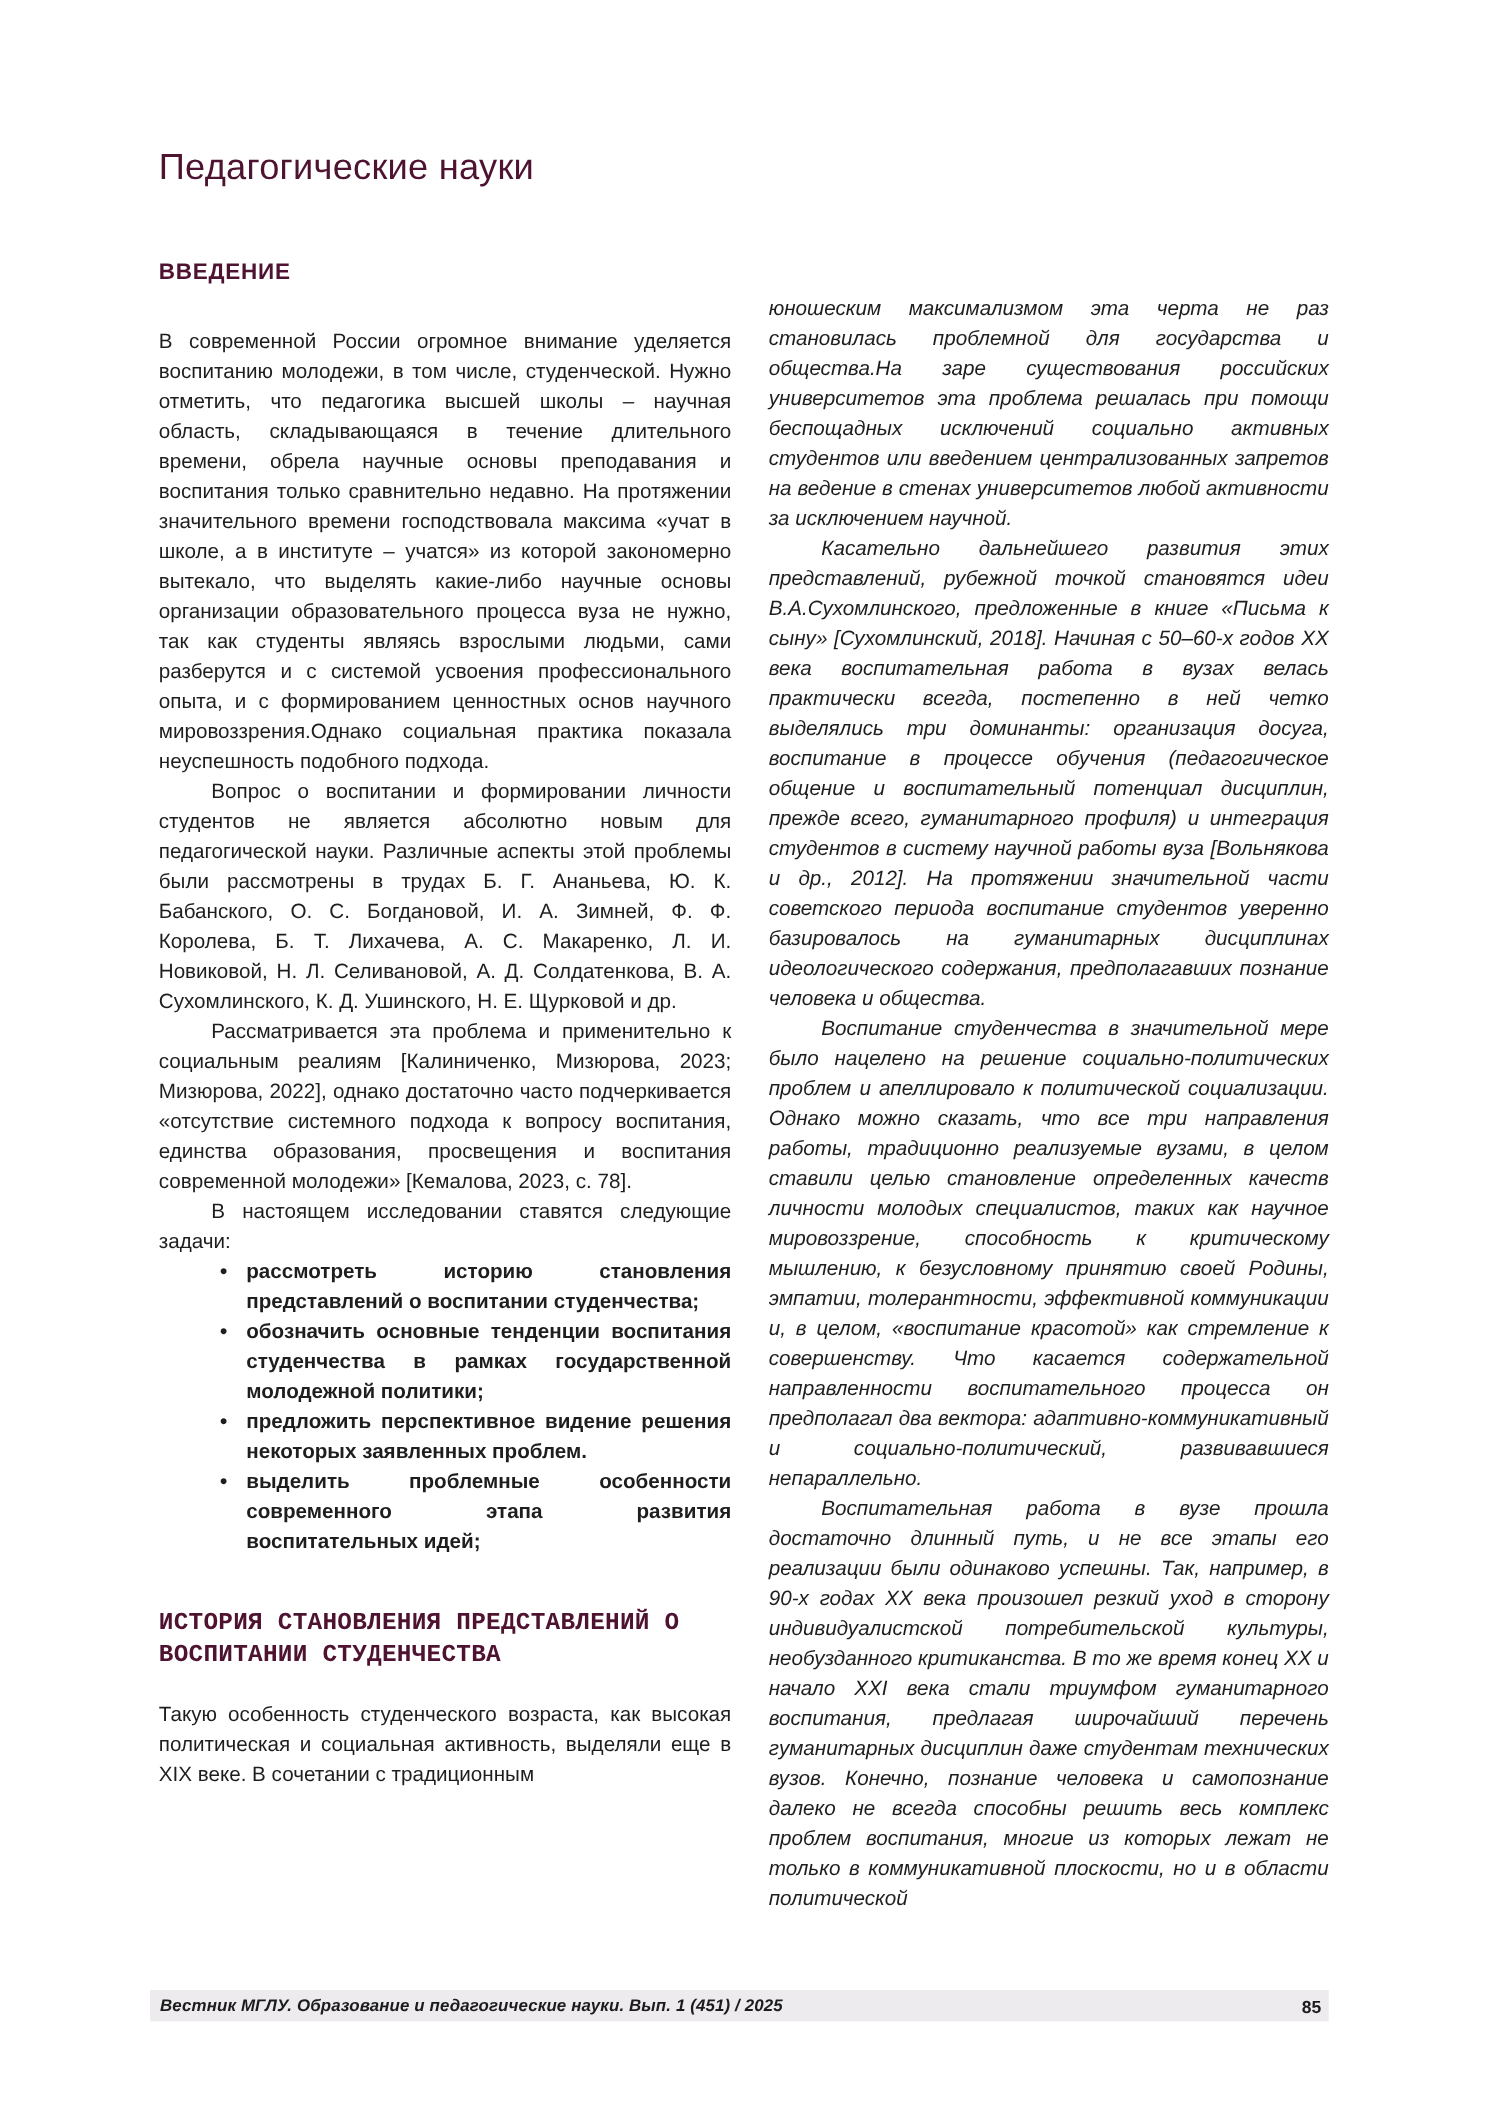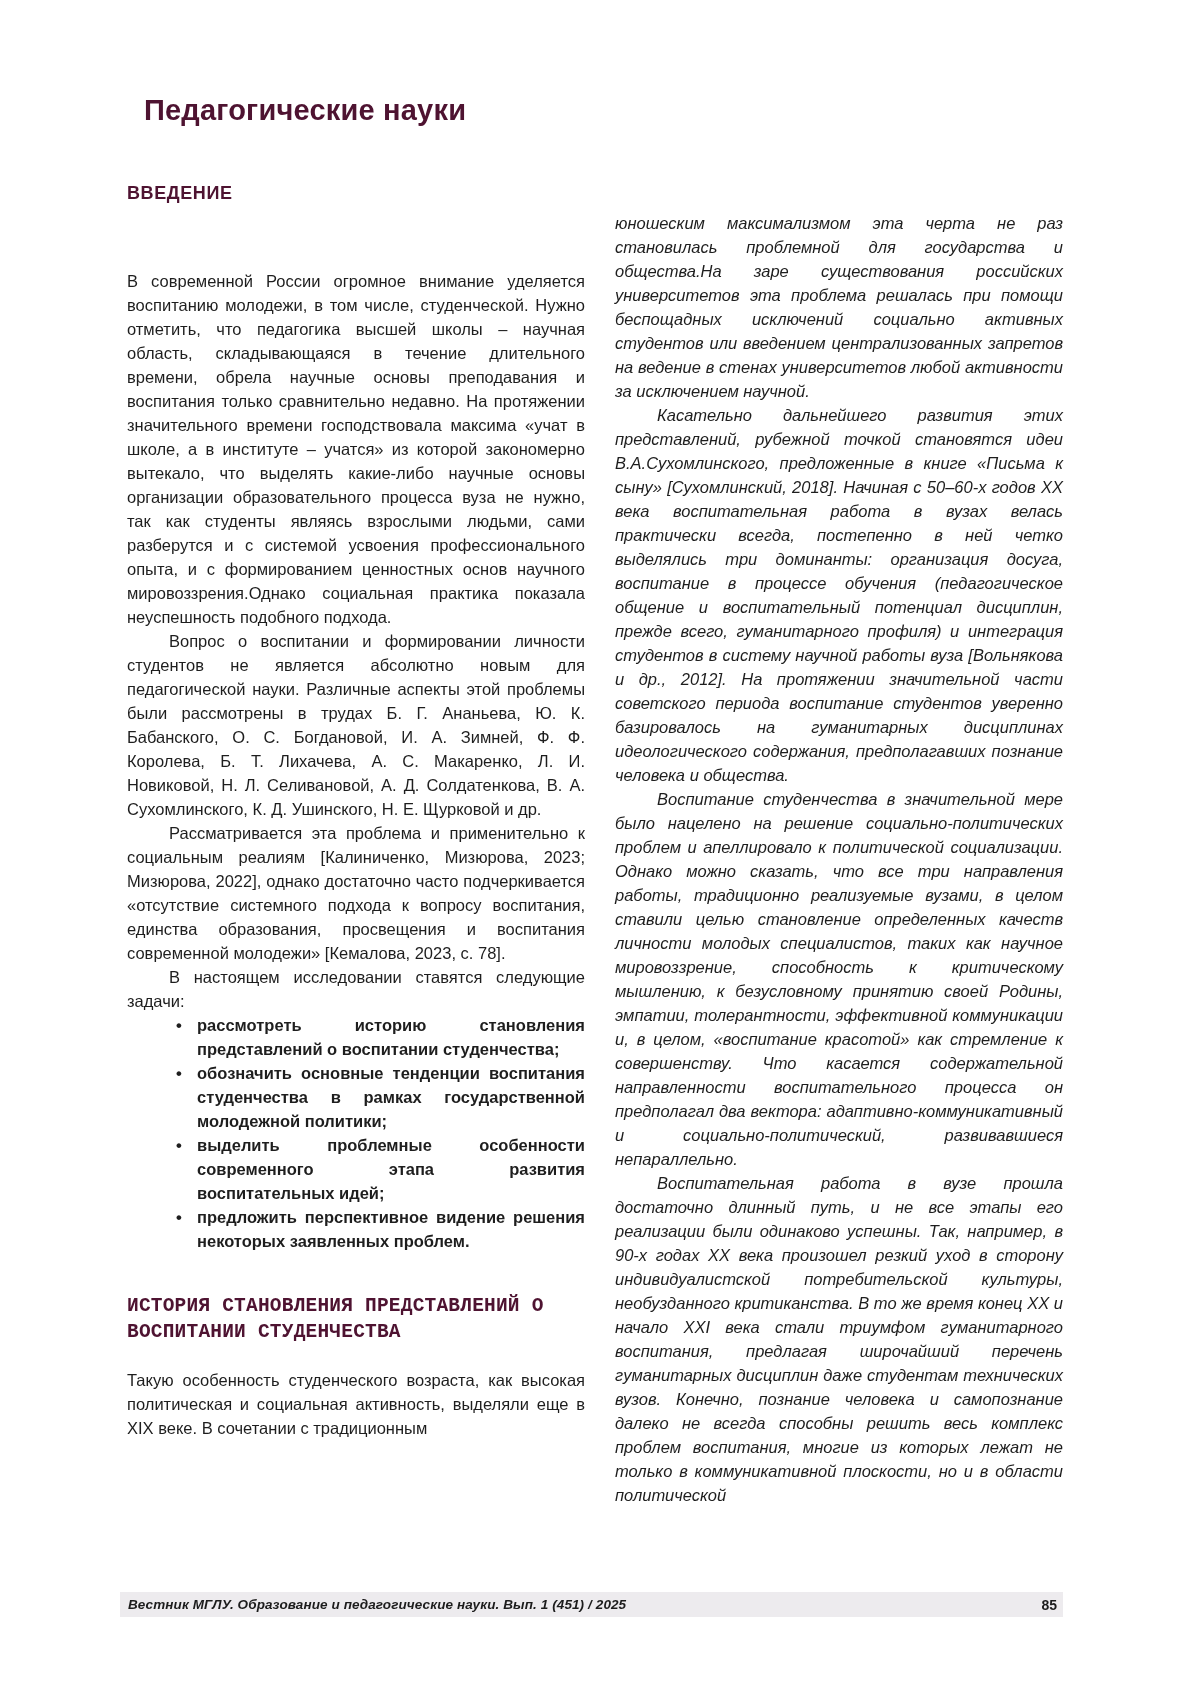--- a/index.html
+++ b/index.html
@@ -17,45 +17,45 @@
     color: var(--body_text);
   }
   .page {
     position: relative;
     width: 1200px; height: 1697px;
     overflow: hidden;
     padding-left: 127px;
     padding-right: 137px;
   }
   .kicker {
-    margin: 17px;
-    padding-top: 75px;
+    margin: 0;
+    padding-top: 116px;
     font-size: 29px;
     line-height: 37px;
-    font-weight: 700;
+    font-weight: 400;
     color: var(--accent);
     letter-spacing: 0.2px;
   }
   .columns {
     display: flex;
     gap: 30px;
     margin-top: 52px;
   }
   .col-left  { width: 458px; flex: 0 0 458px; }
   .col-right { width: 448px; flex: 0 0 448px; margin-top: 30px; font-style: italic; }
   .section-heading {
     color: var(--accent);
     font-weight: 700;
     margin: 0;
   }
   .section-heading.small {
     font-size: 18px;
     line-height: 24px;
     letter-spacing: 0.6px;
-    margin-bottom: 64px;
+    margin-bottom: 32px;
   }
   .section-heading.big {
     font-size: 19.5px;
     line-height: 26px;
     letter-spacing: 0.2px;
     margin-top: 40px;
     margin-bottom: 23px;
     font-family: Liberation Mono, monospace;
   }
   .body-p {
@@ -121,22 +121,22 @@
 
     <div class="col-left">
       <h2 class="section-heading small">ВВЕДЕНИЕ</h2>
       <p class="body-p">В современной России огромное внимание уделяется воспитанию молодежи, в том числе, студенческой. Нужно отметить, что педагогика высшей школы – научная область, складывающаяся в течение длительного времени, обрела научные основы преподавания и воспитания только сравнительно недавно. На протяжении значительного времени господствовала максима «учат в школе, а в институте – учатся» из которой закономерно вытекало, что выделять какие-либо научные основы организации образовательного процесса вуза не нужно, так как студенты являясь взрослыми людьми, сами разберутся и с системой усвоения профессионального опыта, и с формированием ценностных основ научного мировоззрения.Однако социальная практика показала неуспешность подобного подхода.</p>
       <p class="body-p indent">Вопрос о воспитании и формировании личности студентов не является абсолютно новым для педагогической науки. Различные аспекты этой проблемы были рассмотрены в трудах Б. Г. Ананьева, Ю. К. Бабанского, О. С. Богдановой, И. А. Зимней, Ф. Ф. Королева, Б. Т. Лихачева, А. С. Макаренко, Л. И. Новиковой, Н. Л. Селивановой, А. Д. Солдатенкова, В. А. Сухомлинского, К. Д. Ушинского, Н. Е. Щурковой и др.</p>
       <p class="body-p indent">Рассматривается эта проблема и применительно к социальным реалиям [Калиниченко, Мизюрова, 2023; Мизюрова, 2022], однако достаточно часто подчеркивается «отсутствие системного подхода к вопросу воспитания, единства образования, просвещения и воспитания современной молодежи» [Кемалова, 2023, с. 78].</p>
       <p class="body-p indent">В настоящем исследовании ставятся следующие задачи:</p>
       <ul class="tasks">
         <li>рассмотреть историю становления представлений о воспитании студенчества;</li>
         <li>обозначить основные тенденции воспитания студенчества в рамках государственной молодежной политики;</li>
+        <li>предложить перспективное видение решения некоторых заявленных проблем.</li>
         <li>выделить проблемные особенности современного этапа развития воспитательных идей;</li>
-        <li>предложить перспективное видение решения некоторых заявленных проблем.</li>
       </ul>
       <h2 class="section-heading big">ИСТОРИЯ СТАНОВЛЕНИЯ ПРЕДСТАВЛЕНИЙ О ВОСПИТАНИИ СТУДЕНЧЕСТВА</h2>
       <p class="body-p">Такую особенность студенческого возраста, как высокая политическая и социальная активность, выделяли еще в XIX веке. В сочетании с традиционным</p>
     </div>
 
     <div class="col-right">
       <p class="body-p">юношеским максимализмом эта черта не раз становилась проблемной для государства и общества.На заре существования российских университетов эта проблема решалась при помощи беспощадных исключений социально активных студентов или введением централизованных запретов на ведение в стенах университетов любой активности за исключением научной.</p>
       <p class="body-p indent">Касательно дальнейшего развития этих представлений, рубежной точкой становятся идеи В.А.Сухомлинского, предложенные в книге «Письма к сыну» [Сухомлинский, 2018]. Начиная с 50–60-х годов XX века воспитательная работа в вузах велась практически всегда, постепенно в ней четко выделялись три доминанты: организация досуга, воспитание в процессе обучения (педагогическое общение и воспитательный потенциал дисциплин, прежде всего, гуманитарного профиля) и интеграция студентов в систему научной работы вуза [Вольнякова и др., 2012]. На протяжении значительной части советского периода воспитание студентов уверенно базировалось на гуманитарных дисциплинах идеологического содержания, предполагавших познание человека и общества.</p>
       <p class="body-p indent">Воспитание студенчества в значительной мере было нацелено на решение социально-политических проблем и апеллировало к политической социализации. Однако можно сказать, что все три направления работы, традиционно реализуемые вузами, в целом ставили целью становление определенных качеств личности молодых специалистов, таких как научное мировоззрение, способность к критическому мышлению, к безусловному принятию своей Родины, эмпатии, толерантности, эффективной коммуникации и, в целом, «воспитание красотой» как стремление к совершенству. Что касается содержательной направленности воспитательного процесса он предполагал два вектора: адаптивно-коммуникативный и социально-политический, развивавшиеся непараллельно.</p>
       <p class="body-p indent">Воспитательная работа в вузе прошла достаточно длинный путь, и не все этапы его реализации были одинаково успешны. Так, например, в 90-х годах XX века произошел резкий уход в сторону индивидуалистской потребительской культуры, необузданного критиканства. В то же время конец XX и начало XXI века стали триумфом гуманитарного воспитания, предлагая широчайший перечень гуманитарных дисциплин даже студентам технических вузов. Конечно, познание человека и самопознание далеко не всегда способны решить весь комплекс проблем воспитания, многие из которых лежат не только в коммуникативной плоскости, но и в области политической</p>

